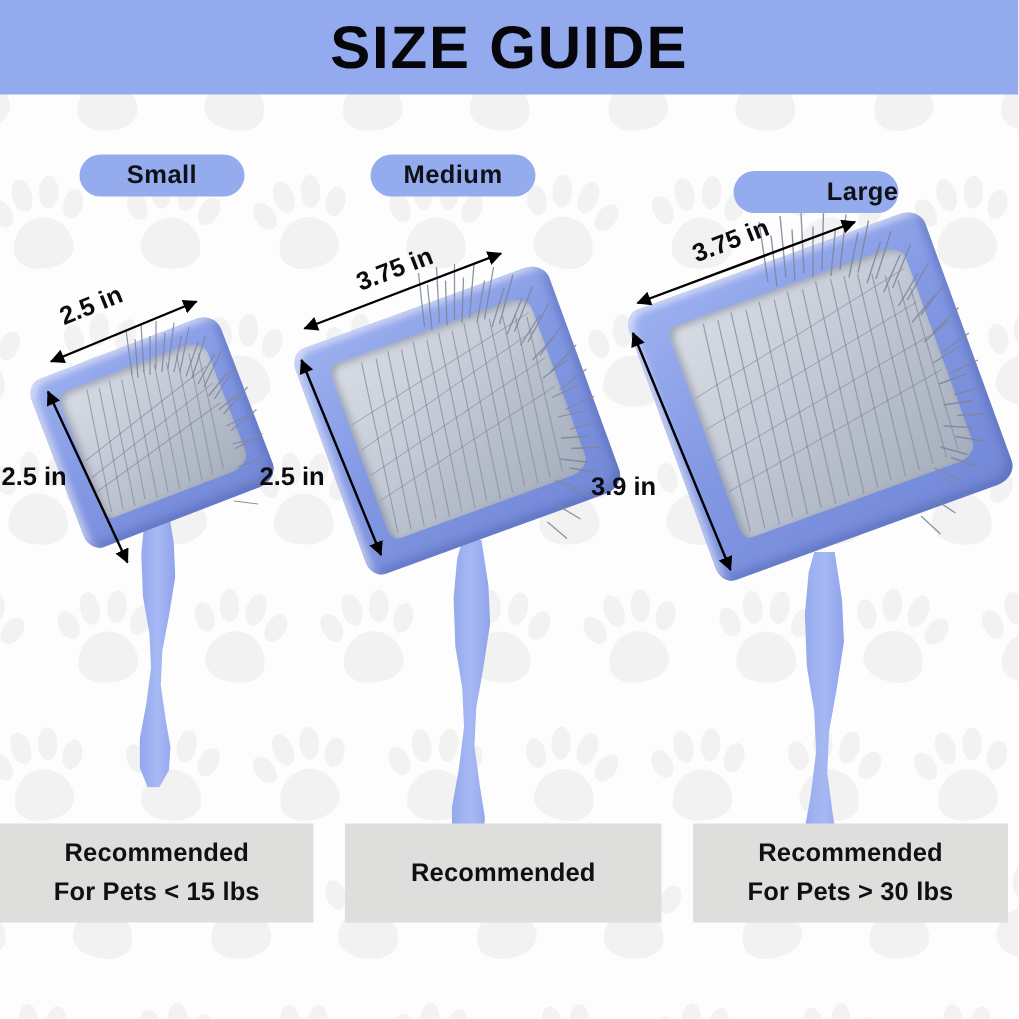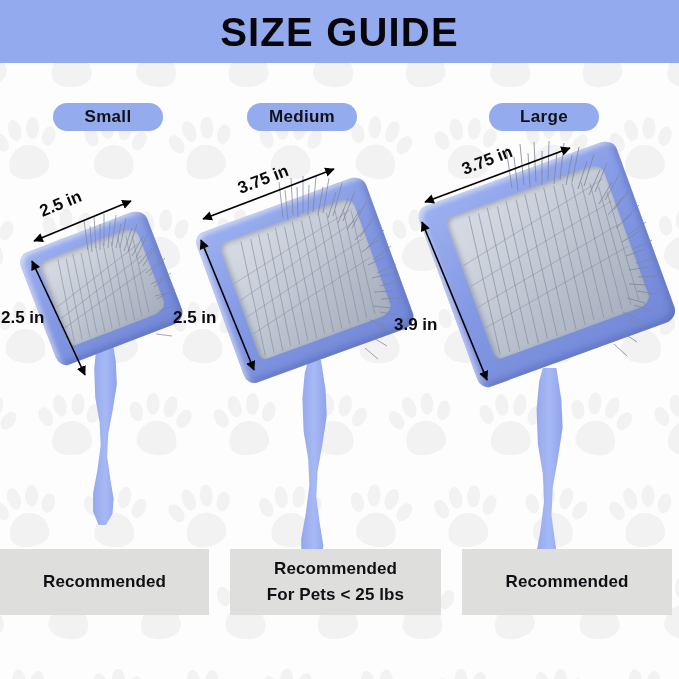--- a/index.html
+++ b/index.html
@@ -59,21 +59,21 @@
     position:absolute;z-index:6;
     background:#94abee;
     border-radius:16px;
     height:28px;
     display:flex;align-items:center;justify-content:center;
     color:#101018;font-size:17px;font-weight:bold;
     letter-spacing:0.3px;
   }
   #pill-small {left:53px; top:103px; width:110px;text-align:center;}
   #pill-medium{left:247px;top:103px; width:110px;}
-  #pill-large {left:489px;top:103px; width:110px;}
+  #pill-large {left:489px;top:114px; width:110px;justify-content:flex-end;}
 
   
   .brush{position:absolute;z-index:3;}
 
   .handle{
     position:absolute;
     background:linear-gradient(90deg,#7c90df 0%,#8ea3ea 22%,#a7b9f4 50%,#8a9de8 78%,#6f85d6 100%);
   }
   .handle-shape{
     clip-path: polygon(
@@ -806,22 +806,23 @@
       </defs>
       <line x1="25" y1="72" x2="170" y2="18" stroke="#000" stroke-width="1.6" marker-start="url(#ahLb)" marker-end="url(#ahL)"></line>
       <line x1="22" y1="92" x2="87" y2="250" stroke="#000" stroke-width="1.6" marker-start="url(#ahLb)" marker-end="url(#ahL)"></line>
     </svg>
     <div class="dim-label" style="left:59px;top:31px;font-size:17px;transform:rotate(-21deg);transform-origin:left top;">3.75 in</div>
     <div class="dim-label" style="left:-6px;top:185px;font-size:17px;">3.9 in</div>
   </div>
 
   <div class="rec-box" id="rec-0">
     <div class="rec-line">Recommended</div>
+    <div class="rec-line">For Pets &lt; 15 lbs</div>
   </div>
   <div class="rec-box" id="rec-1">
     <div class="rec-line">Recommended</div>
-    <div class="rec-line">For Pets &lt; 25 lbs</div>
   </div>
   <div class="rec-box" id="rec-2">
     <div class="rec-line">Recommended</div>
+    <div class="rec-line">For Pets &gt; 30 lbs</div>
   </div>
 
 </div>
 
 </body></html>

